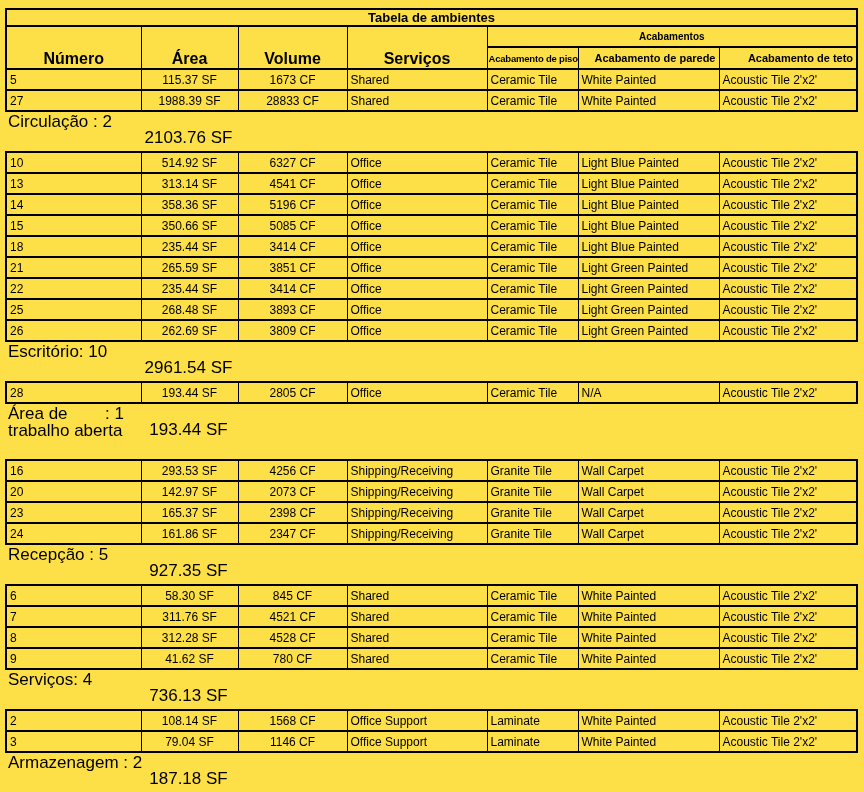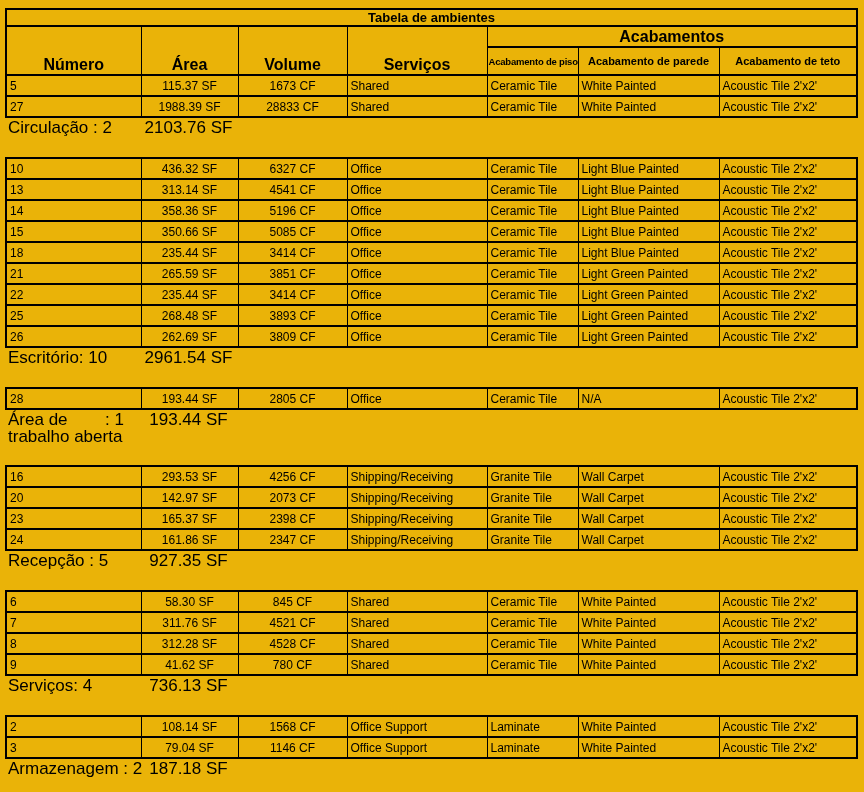--- a/index.html
+++ b/index.html
@@ -8,21 +8,21 @@
     background: #ffffff;
     color: #000000;
     font-family: "Liberation Sans", "DejaVu Sans", sans-serif;
   }
   .page {
     width: 864px;
     height: 792px;
     box-sizing: border-box;
     padding: 8px 0 0 5px;
     overflow: hidden;
-    background: #eab308;
+    background: #fde047;
   }
   .section { margin-bottom: 21px; }
   .section.two-line-sub { margin-bottom: 20px; }
 
   table.sched {
     border-collapse: collapse;
     table-layout: fixed;
     width: 851px;
     border: 2px solid #000;
   }
@@ -45,31 +45,31 @@
   }
   th.h {
     font-size: 16px;
     font-weight: bold;
     text-align: center;
     vertical-align: bottom;
     padding-bottom: 5px;
   }
   th.group {
     height: 21px;
-    font-size: 16px;
+    font-size: 10px;
     font-weight: bold;
     text-align: center;
     vertical-align: middle;
     padding-bottom: 0;
   }
   th.sh {
-    height: 28px;
+    height: 22px;
     font-size: 11px;
     font-weight: bold;
-    text-align: center;
+    text-align: right;
     vertical-align: middle;
   }
   th.sh.piso {
     font-size: 9.5px;
     letter-spacing: -0.2px;
     padding: 0 1px;
   }
   table.sched td {
     height: 21px;
     font-size: 12px;
@@ -84,21 +84,21 @@
     box-sizing: border-box;
     padding-left: 3px;
     font-size: 17px;
     line-height: 17px;
     margin-top: 1px;
   }
   .subtotal .st-count { position: absolute; left: 100px; top: 0; }
   .subtotal .st-total {
     position: absolute;
     left: 135px;
-    top: 0;
+    top: 16px;
     width: 97px;
     text-align: center;
   }
 </style>
 </head>
 <body>
 
 <div class="page">
 
   <div class="section" id="section-0">
@@ -161,21 +161,21 @@
     <col style="width:97px">
     <col style="width:109px">
     <col style="width:140px">
     <col style="width:91px">
     <col style="width:141px">
     <col style="width:138px">
   </colgroup>
 <tbody>
             <tr>
               <td class="l">10</td>
-              <td class="c">436.32 SF</td>
+              <td class="c">514.92 SF</td>
               <td class="c">6327 CF</td>
               <td class="l">Office</td>
               <td class="l">Ceramic Tile</td>
               <td class="l">Light Blue Painted</td>
               <td class="l">Acoustic Tile 2'x2'</td>
             </tr>
             <tr>
               <td class="l">13</td>
               <td class="c">313.14 SF</td>
               <td class="c">4541 CF</td>

